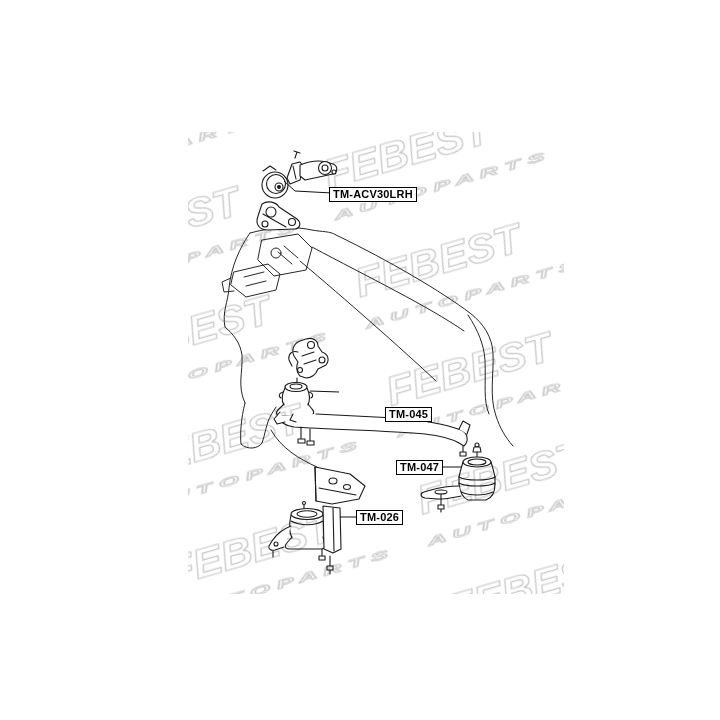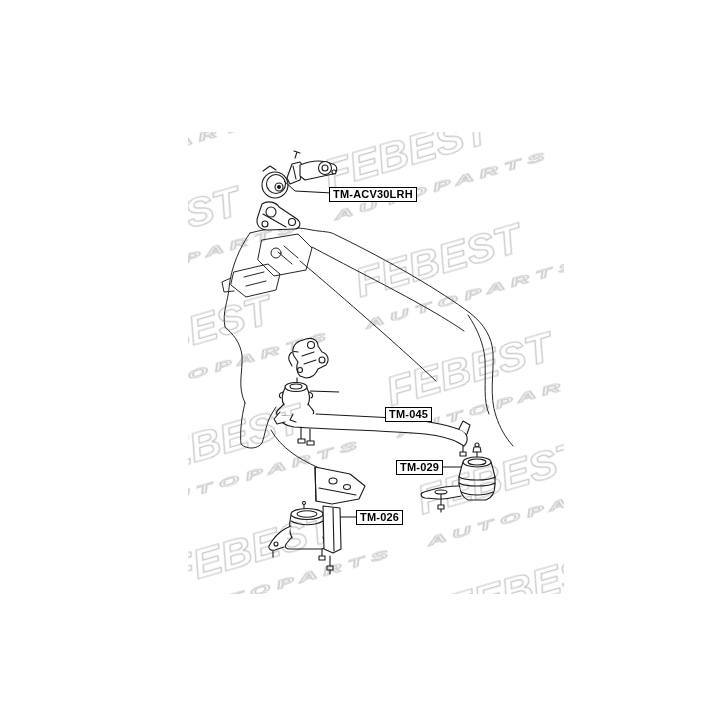--- a/index.html
+++ b/index.html
@@ -147,17 +147,17 @@
       <path d="M 339,392 L 310,391"></path>
       <path d="M 440,467 L 461,467"></path>
       <path d="M 358,517 L 340,517"></path>
     </g>
   </svg>
 
   <div class="part-label" style="left:329px;top:187px;">TM-ACV30LRH</div>
 
   <div class="part-label" style="left:337px;top:407px;margin-left:48px;">TM-045</div>
 
-  <div class="part-label" style="left:396px;top:460px;">TM-029</div>
+  <div class="part-label" style="left:396px;top:460px;">TM-047</div>
 
   <div class="part-label" style="left:356px;top:510px;">TM-026</div>
 
 </div>
 
 </body></html>

